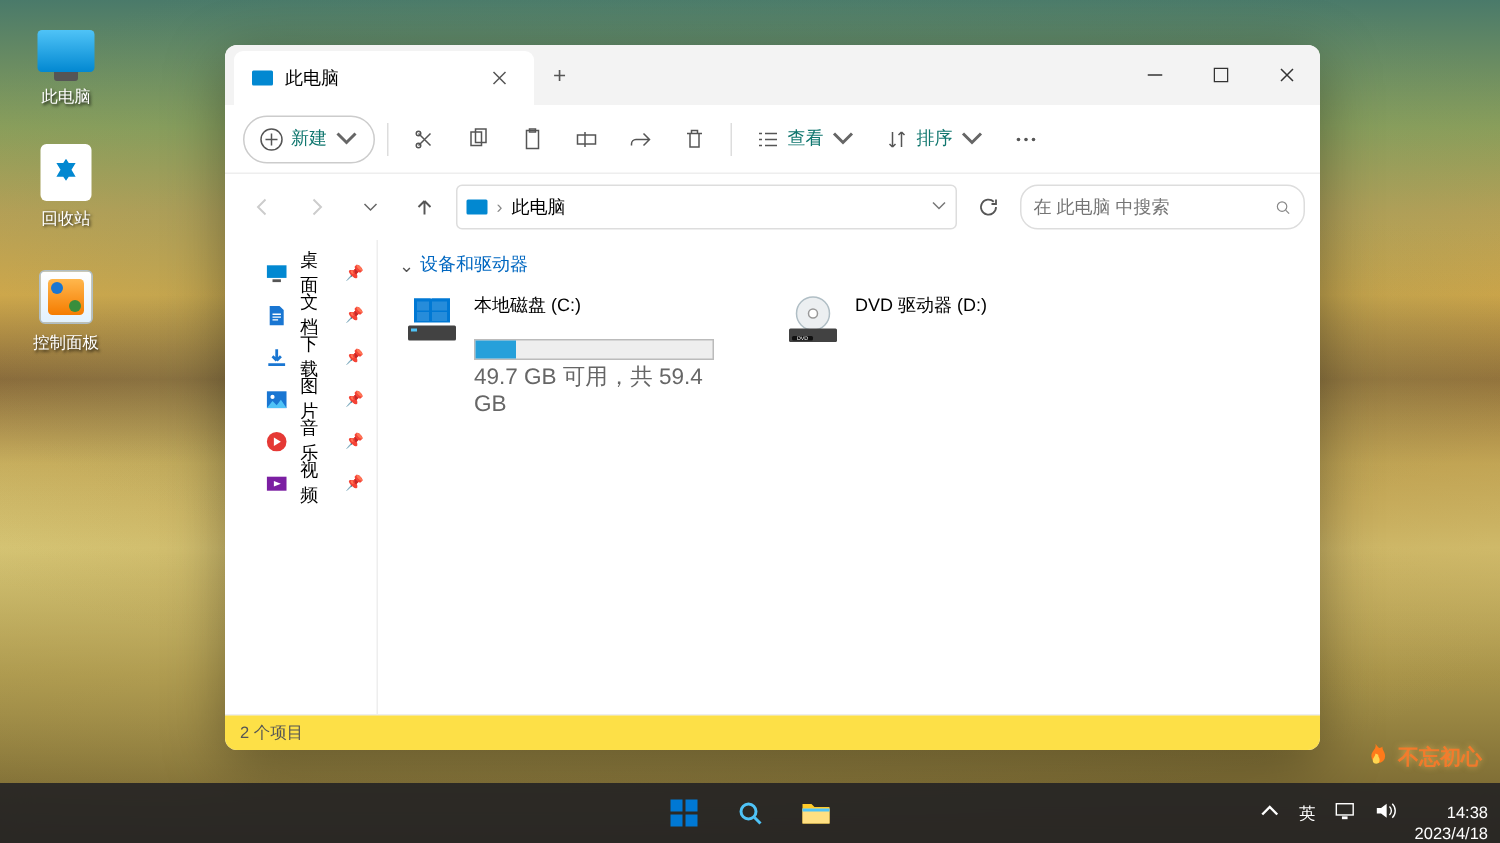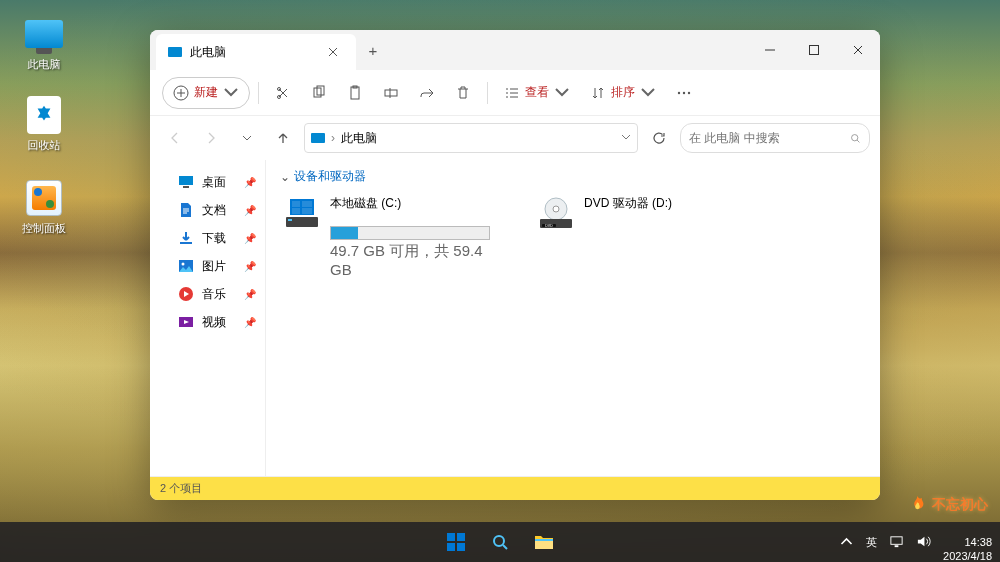--- a/index.html
+++ b/index.html
@@ -36,37 +36,37 @@
 }
 .titlebar { height:40px; display:flex; align-items:stretch; background:#f3f3f3; }
 .tab { display:flex; align-items:center; gap:8px; padding:0 12px; background:#fff; border-radius:6px 6px 0 0; margin:4px 0 0 6px; min-width:200px; font-size:12px; position:relative; }
 .tab .mini-pc { width:14px; height:10px; background:#0288d1; border-radius:1px; }
 .tab-close { margin-left:auto; width:22px; height:22px; display:flex; align-items:center; justify-content:center; cursor:pointer; border-radius:3px; }
 .newtab { width:34px; display:flex; align-items:center; justify-content:center; color:#555; cursor:pointer; font-size:15px; }
 .win-ctrl { margin-left:auto; display:flex; }
 .win-ctrl div { width:44px; display:flex; align-items:center; justify-content:center; cursor:pointer; color:#333; }
 
 .toolbar { height:46px; background:#fff; display:flex; align-items:center; padding:0 12px; gap:4px; border-bottom:1px solid #eee; }
-.tbtn { height:32px; padding:0 8px; display:flex; align-items:center; gap:5px; border-radius:4px; cursor:pointer; font-size:12px; color:#b91c1c; }
+.tbtn { height:32px; padding:0 8px; display:flex; align-items:center; gap:5px; border-radius:4px; cursor:pointer; font-size:12px; color:#0f766e; }
 .tbtn svg{width:16px;height:16px;}
 .tbtn.circled { border:1px solid #ccc; border-radius:16px; padding:0 10px; }
 .sep { width:1px; height:22px; background:#ddd; margin:0 4px; }
 
 .addrbar { height:44px; background:#fff; display:flex; align-items:center; padding:0 10px; gap:6px; }
 .navb { width:30px; height:30px; display:flex; align-items:center; justify-content:center; color:#666; cursor:pointer; border-radius:4px; }
 .navb.dis{color:#ccc;cursor:default;}
 .crumb { flex:1; height:30px; border:1px solid #ddd; border-radius:4px; display:flex; align-items:center; padding:0 6px; gap:6px; font-size:12px; }
 .crumb .mini-pc{width:14px;height:10px;background:#0288d1;border-radius:1px;}
 .crumb .chev{margin-left:auto;color:#777;}
 .refresh{width:30px;height:30px;display:flex;align-items:center;justify-content:center;cursor:pointer;border-radius:4px;color:#555;}
 .search { width:190px; height:30px; border:1px solid #ddd; border-radius:12px; padding:0 8px; font-size:12px; display:flex; align-items:center; gap:6px; color:#888; }
 .search input{border:none;outline:none;flex:1;font-size:12px;background:transparent;}
 
 .body { flex:1; display:flex; background:#fff; overflow:hidden; }
-.sidebar { width:116px; border-right:1px solid #eee; padding:8px 0; overflow-y:auto; }
+.sidebar { width:102px; border-right:1px solid #eee; padding:8px 0; overflow-y:auto; }
 .navitem { display:flex; align-items:center; height:28px; padding:0 8px; gap:8px; font-size:12px; cursor:pointer; position:relative; }
 .navitem .sicon{width:16px;height:16px;display:flex;align-items:center;justify-content:center;}
 .navitem .pin{margin-left:auto;color:#888;font-size:10px;}
 .navitem .exp{width:12px;color:#777;font-size:10px;}
 .sbspacer{height:140px;}
 
 .content { flex:1; padding:8px 14px; overflow:auto; }
 .group-hdr { font-size:12px; color:#0067c0; display:flex; align-items:center; gap:4px; margin-bottom:6px; cursor:pointer; }
 .group-hdr .chv{color:#555;}
 .drives { display:flex; gap:24px; flex-wrap:wrap; }

